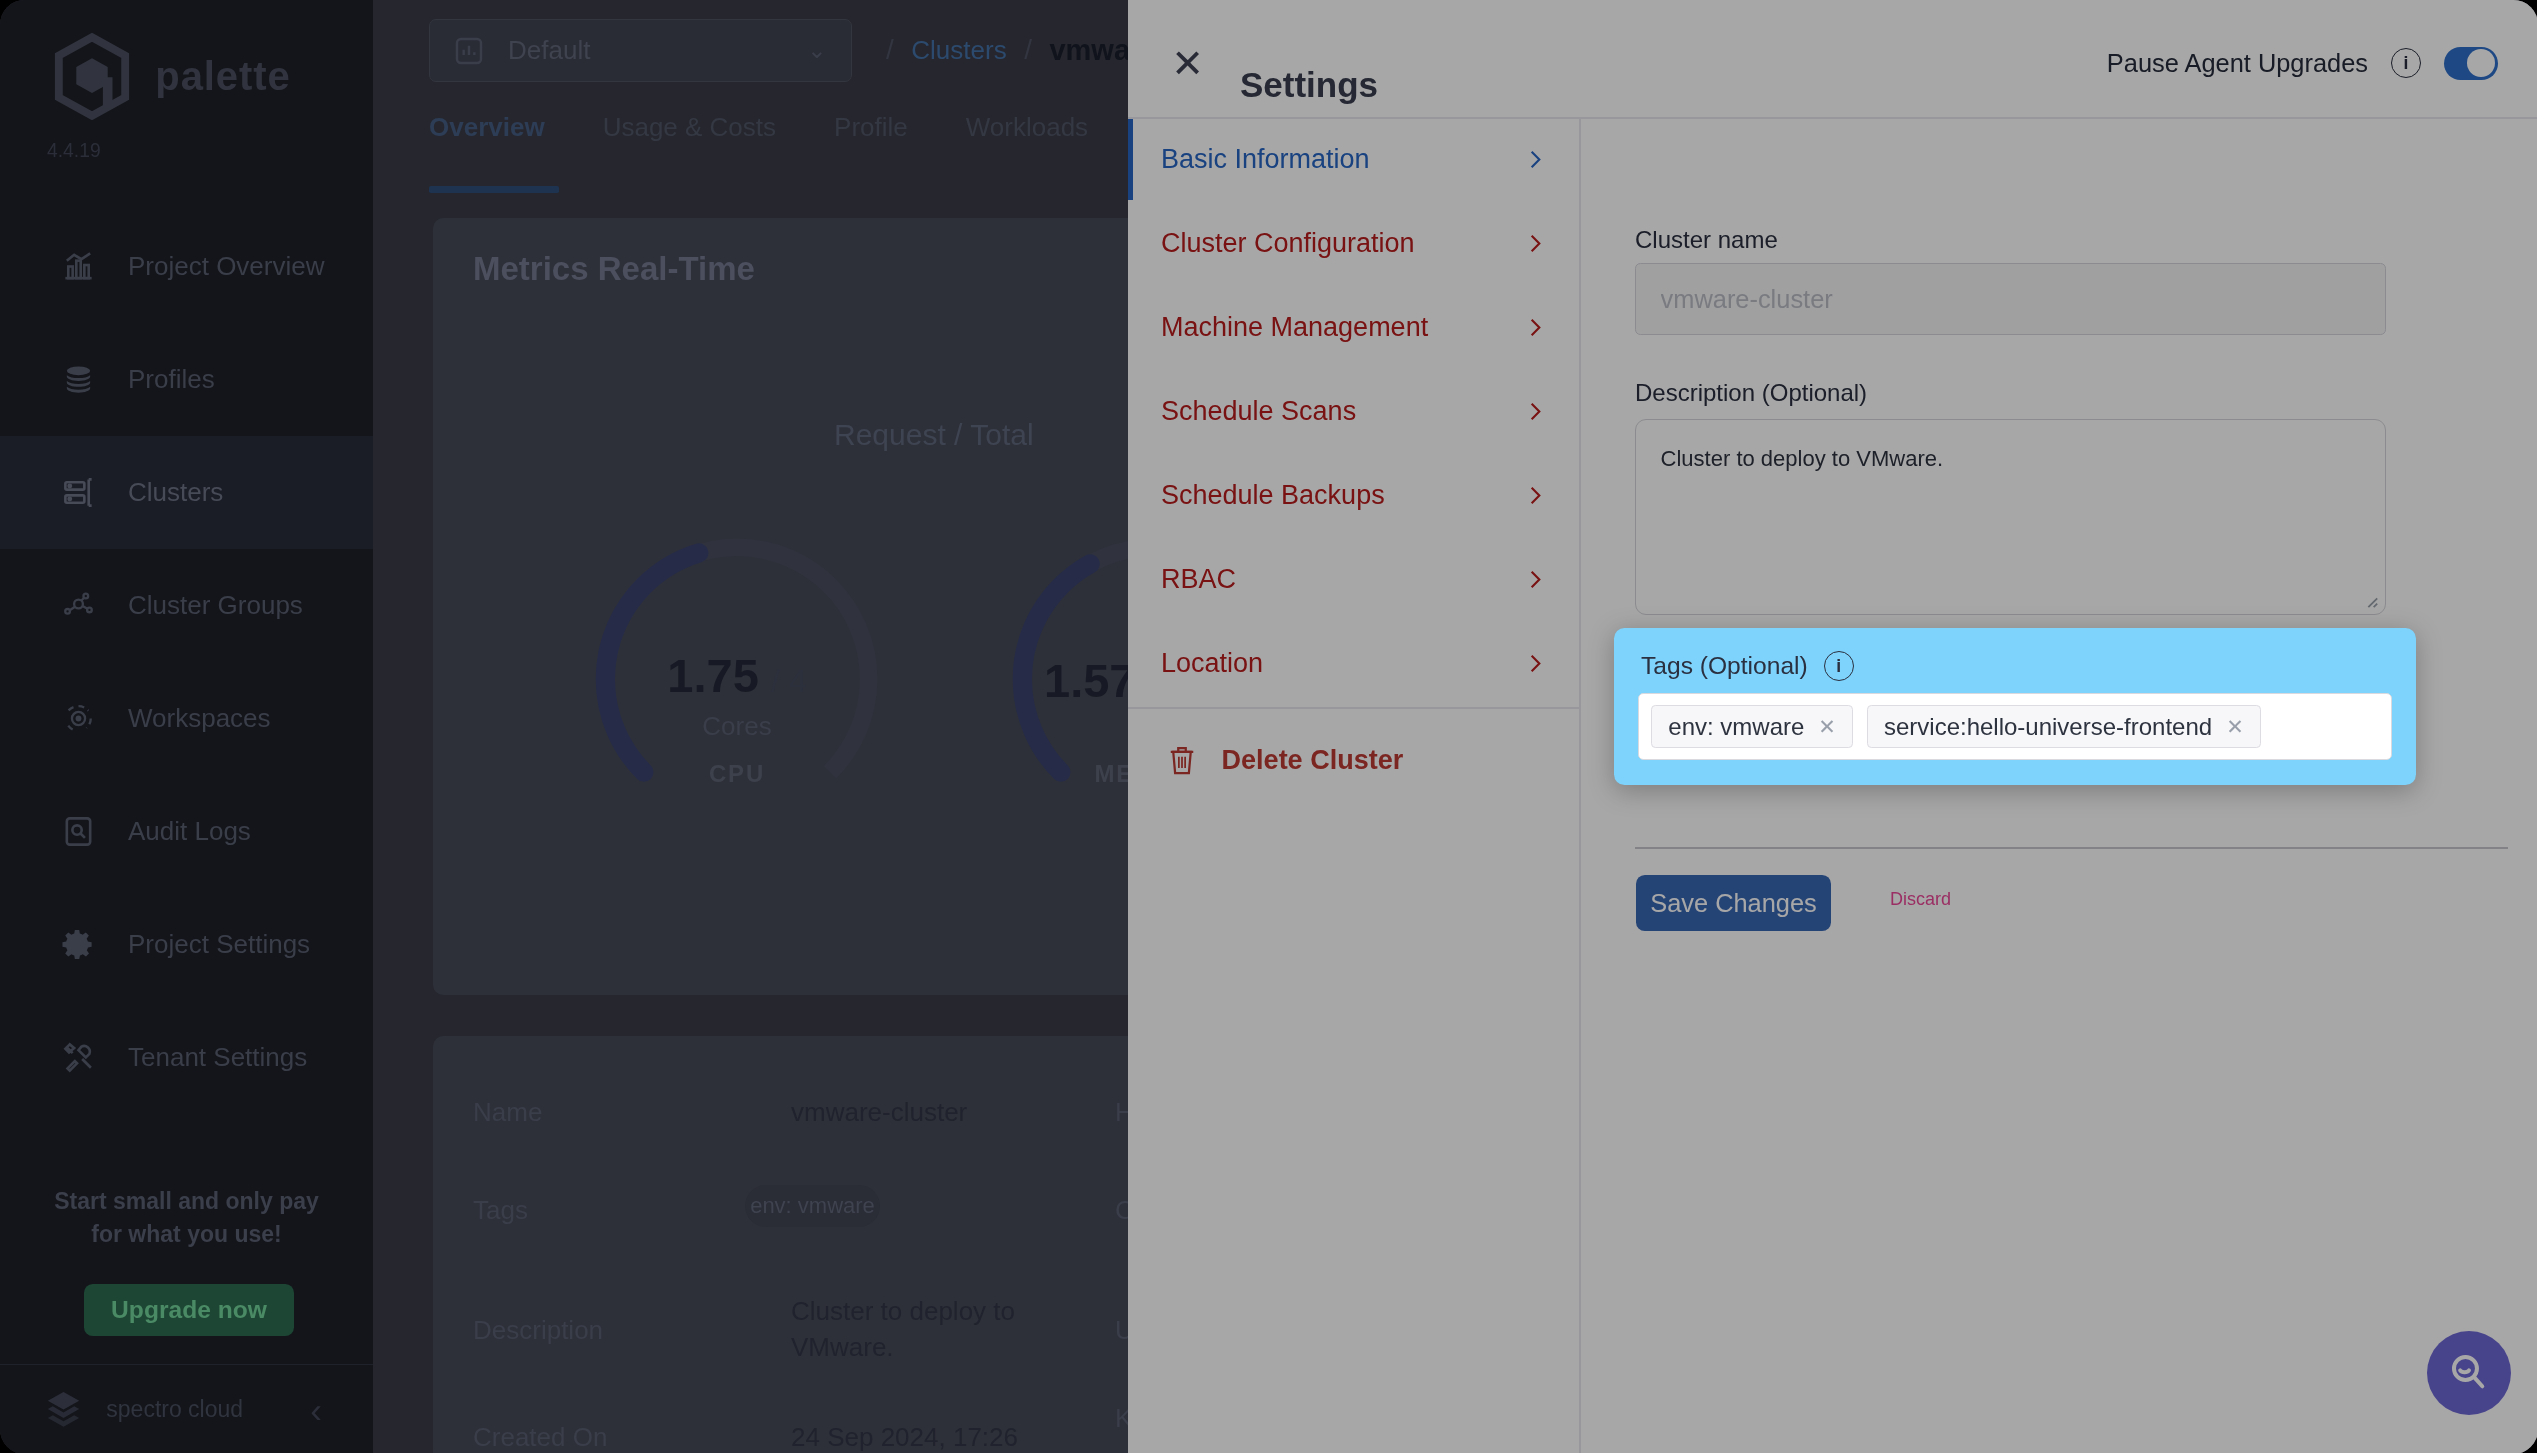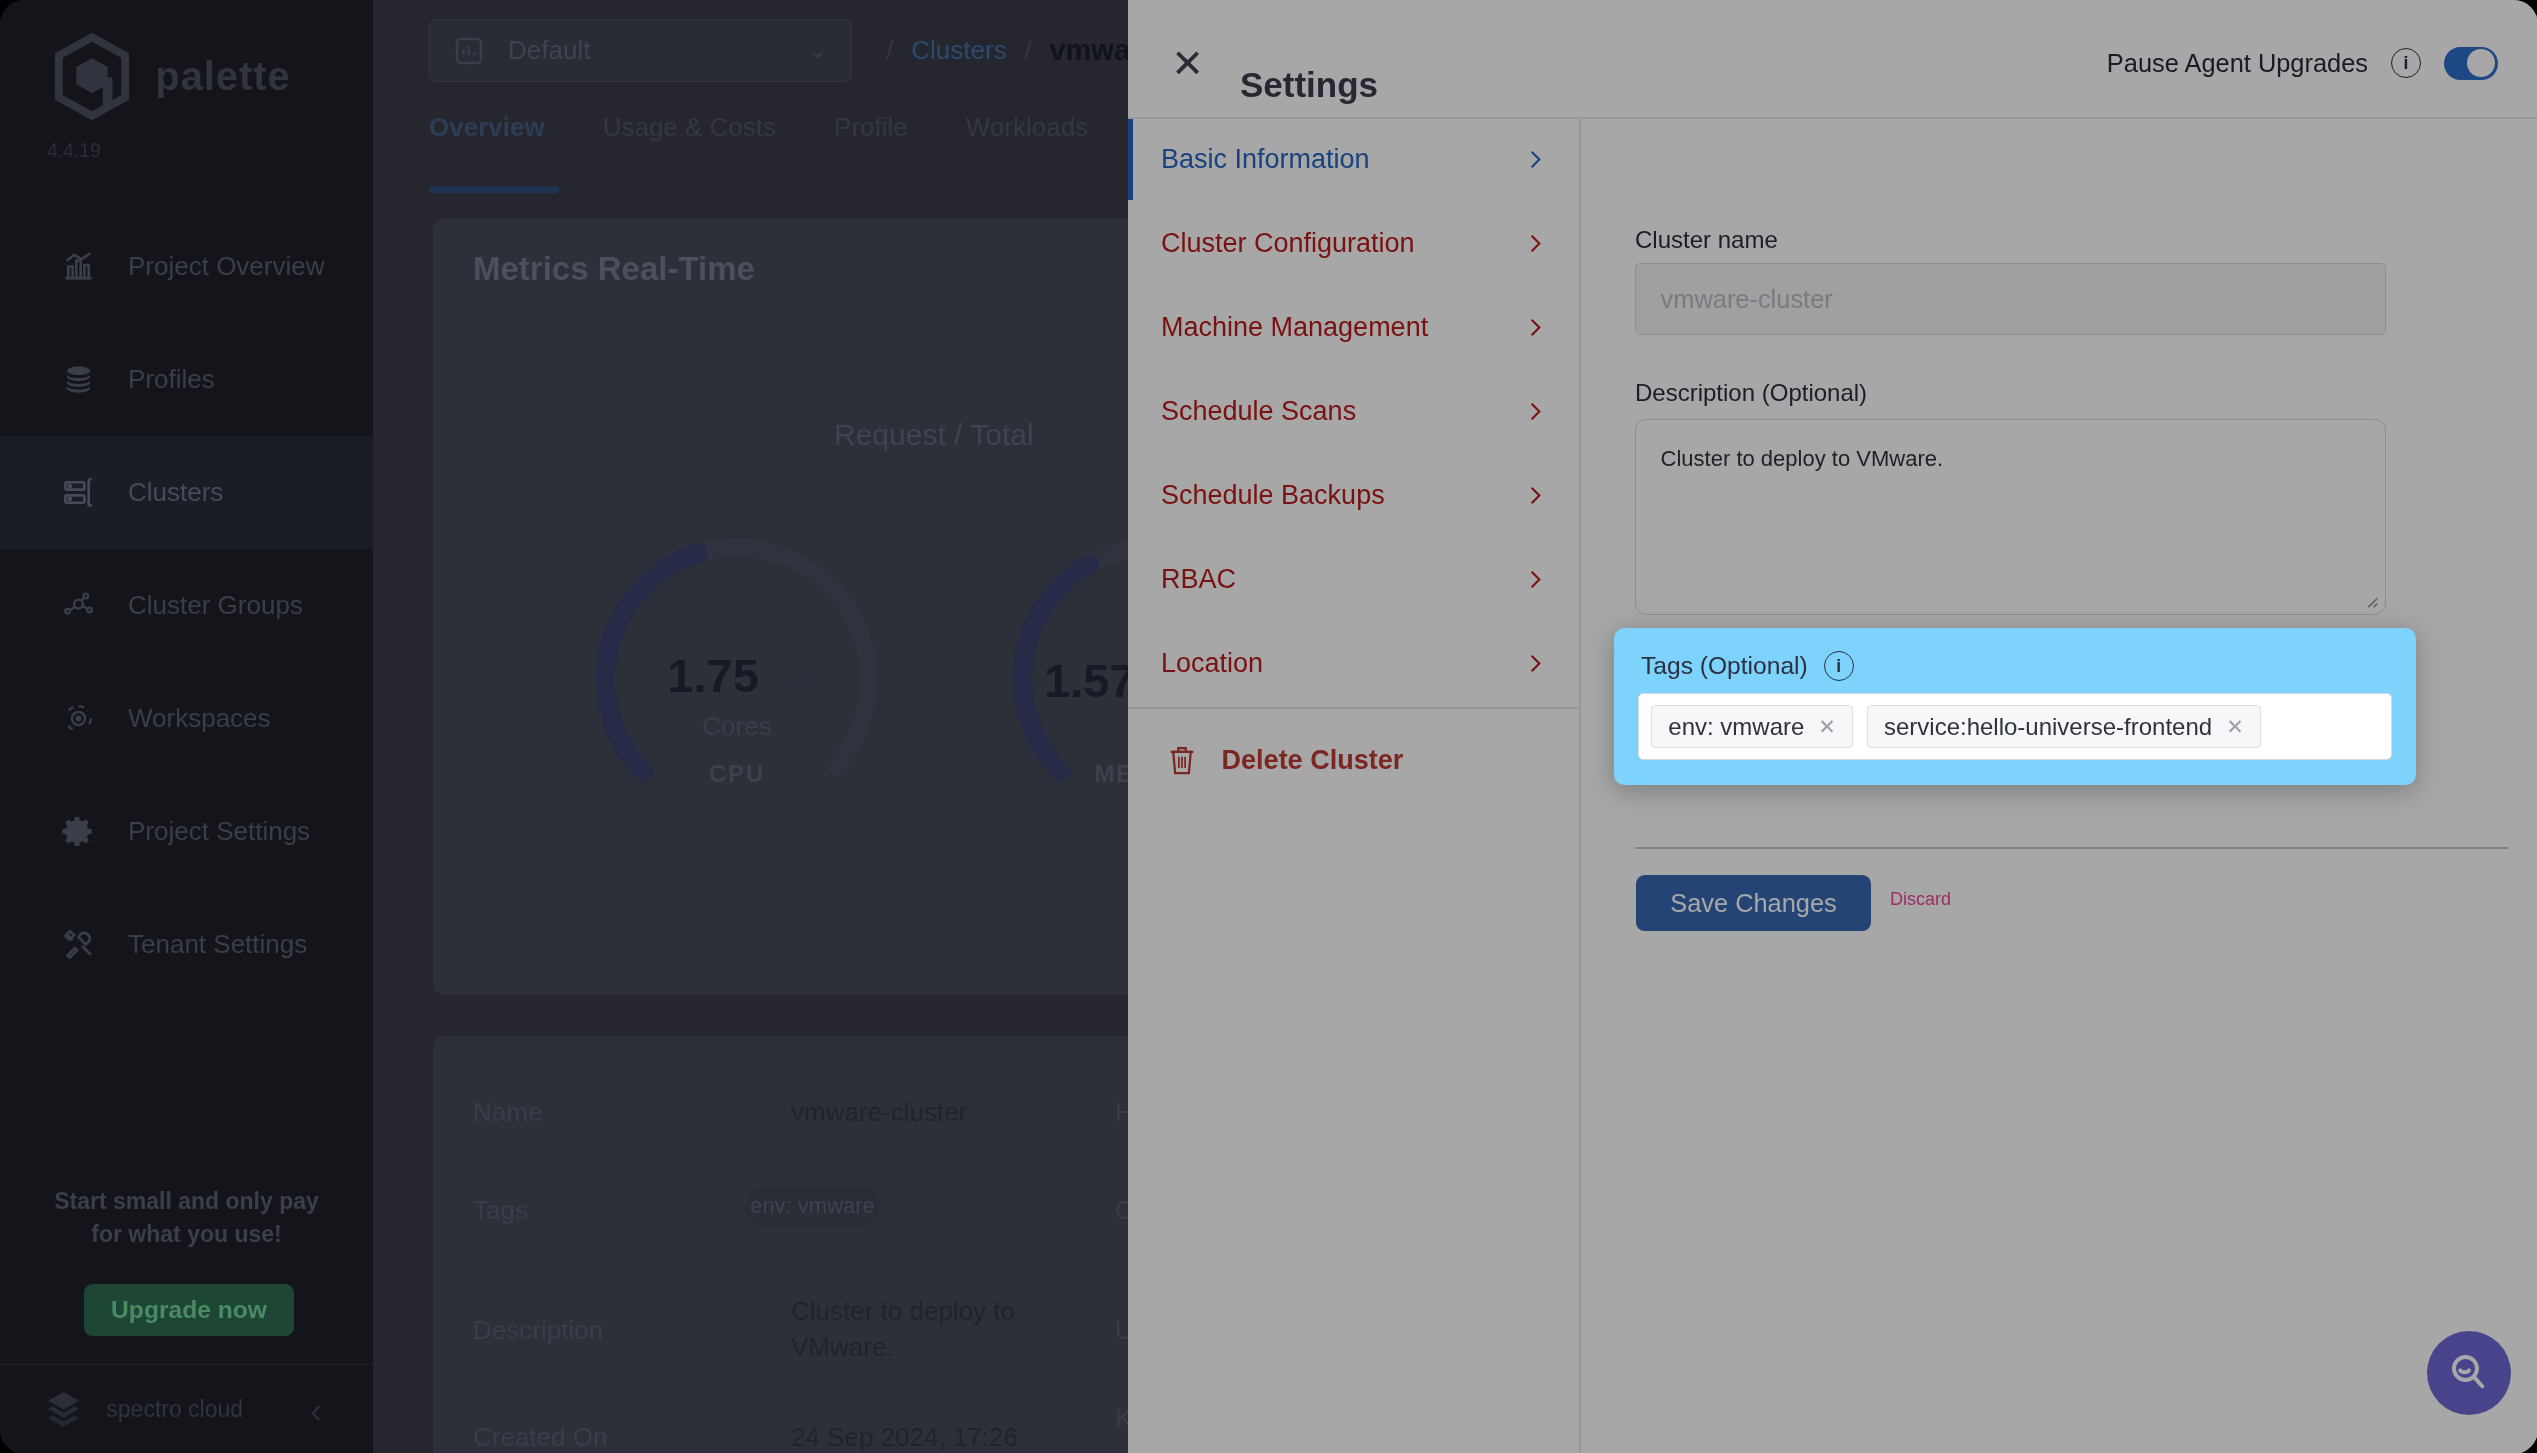--- a/index.html
+++ b/index.html
@@ -77,21 +77,21 @@
   .menu-item.active::before{content:"";position:absolute;left:0;top:1.8px;width:5.3px;height:81px;background:#2766c4;}
   .menu-div{position:absolute;left:0;top:707px;width:451px;height:1.8px;background:#e9e9ee;}
   .delete-row{position:absolute;left:39px;top:730px;height:60px;display:flex;align-items:center;gap:24.6px;color:#bd3b35;font-size:27px;font-weight:600;}
   .delete-row svg{width:30px;height:33px;}
 
   .form-label{position:absolute;left:507px;font-size:24px;font-weight:500;color:#2b3040;}
   .name-input{position:absolute;left:507px;top:263px;width:751px;height:72px;box-sizing:border-box;background:#f4f4f6;border:1.8px solid #d6d6dc;border-radius:5.3px;font-family:inherit;font-size:25.4px;color:#b9bcc6;padding:0 24.6px;}
   .desc-area{position:absolute;left:507px;top:419px;width:751px;height:196px;box-sizing:border-box;background:#fff;border:1.8px solid #d6d6dc;border-radius:11px;font-family:inherit;font-size:22px;color:#2e3340;padding:21px 24.6px;resize:none;line-height:35px;}
   .resize-glyph{position:absolute;left:1235px;top:593px;width:16px;height:16px;color:#9aa0ab;}
   .form-div{position:absolute;left:507px;top:847px;width:873px;height:1.8px;background:#c9c9ce;}
-  .save-btn{position:absolute;left:508px;top:875px;width:235px;height:56px;background:#3968b5;border:none;border-radius:8.8px;color:#fff;font-size:25.4px;font-weight:500;font-family:inherit;}
+  .save-btn{position:absolute;left:508px;top:875px;width:195px;height:56px;background:#3968b5;border:none;border-radius:8.8px;color:#fff;font-size:25.4px;font-weight:500;font-family:inherit;}
   .discard-link{position:absolute;left:762px;top:889px;font-size:18px;font-weight:500;color:#ec4899;}
 
   .fab{position:absolute;left:1299px;top:1331px;width:84px;height:84px;border-radius:50%;background:#6f68d6;border:none;display:flex;align-items:center;justify-content:center;}
   .fab svg{width:46px;height:46px;}
 
   
   .panel-dim{position:absolute;left:1128px;top:0;width:1410px;height:1454px;background:rgba(0,0,0,0.345);z-index:20;pointer-events:none;}
 
   
   .spotlight{position:absolute;left:1614px;top:628px;width:802px;height:157px;background:#7dd3fc;border-radius:10.5px;box-shadow:0 5.3px 26px rgba(0,0,0,0.25);z-index:30;}
@@ -159,20 +159,28 @@
       </div>
       <div class="nav-item">
         <svg viewBox="0 0 24 24" fill="none" stroke="currentColor" stroke-width="1.6">
             <circle cx="12" cy="12" r="4.5"></circle>
             <circle cx="12" cy="12" r="2" fill="currentColor" stroke="none"></circle>
             <path d="M12 3.5a8.5 8.5 0 016.7 3.2M20.4 12a8.5 8.5 0 01-3 6.5M8 19.5a8.5 8.5 0 01-4.2-5M5.2 6.4A8.5 8.5 0 019.5 3.9" stroke-dasharray="4 3"></path>
           </svg>
         <span>Workspaces</span>
       </div>
       <div class="nav-item">
+        <svg viewBox="0 0 24 24" fill="none" stroke="currentColor" stroke-width="1.8">
+            <rect x="4" y="3" width="16" height="18" rx="2"></rect>
+            <circle cx="11" cy="11" r="3.2"></circle>
+            <path d="M13.4 13.4l3 3"></path>
+          </svg>
+        <span>Audit Logs</span>
+      </div>
+      <div class="nav-item">
         <svg viewBox="0 0 24 24" fill="currentColor">
             <path d="M12 8.5A3.5 3.5 0 1012 15.5 3.5 3.5 0 0012 8.5zm9 5v-3l-2.6-.5a6.7 6.7 0 00-.8-1.9l1.5-2.2-2.1-2.1-2.2 1.5a6.7 6.7 0 00-1.9-.8L12.5 2h-3l-.4 2.5a6.7 6.7 0 00-1.9.8L5 3.8 2.9 5.9l1.5 2.2a6.7 6.7 0 00-.8 1.9L1 10.5v3l2.6.5a6.7 6.7 0 00.8 1.9l-1.5 2.2 2.1 2.1 2.2-1.5a6.7 6.7 0 001.9.8l.4 2.5h3l.5-2.5a6.7 6.7 0 001.9-.8l2.2 1.5 2.1-2.1-1.5-2.2a6.7 6.7 0 00.8-1.9z"></path>
           </svg>
         <span>Project Settings</span>
       </div>
       <div class="nav-item">
         <svg viewBox="0 0 24 24" fill="none" stroke="currentColor" stroke-width="1.8">
             <path d="M4 5l4 4M6 3L3 6l2.5 2.5L9 5.5zM20.5 19l-6-6"></path>
             <path d="M14 4.5a4 4 0 015.5 5L17 12l-5-5z"></path>
             <path d="M4.5 19.5l5-5 1.5 1.5-5 5z"></path>

